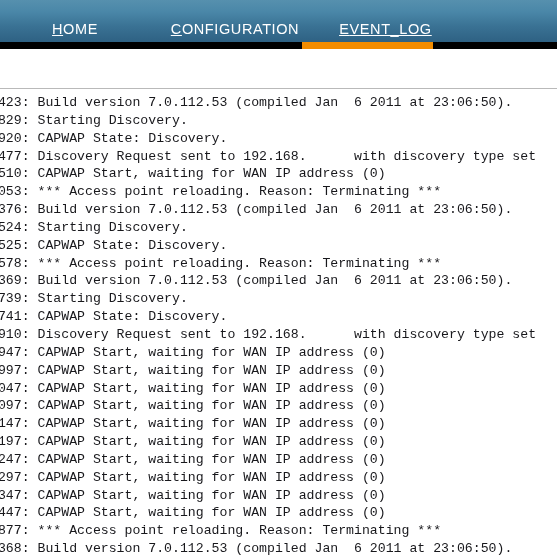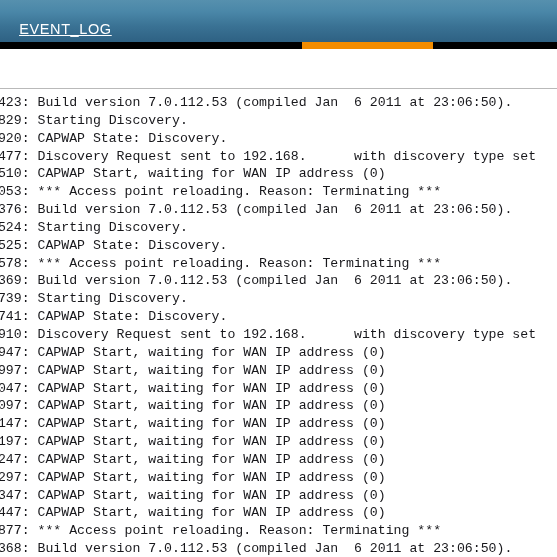--- a/index.html
+++ b/index.html
@@ -121,20 +121,26 @@
     letter-spacing: 0px;
   }
 </style>
 </head>
 <body>
 
 <div id="app">
 
   <div class="navbar">
     <div class="nav-items">
+      <div class="nav-tab home">
+        <span class="label-text"><span class="accel">H</span><span>OME</span></span>
+      </div>
+      <div class="nav-tab config">
+        <span class="label-text"><span class="accel">C</span><span>ONFIGURATION</span></span>
+      </div>
       <div class="nav-tab eventlog active">
         <span class="label-text"><span class="accel">E</span><span>VENT_LOG</span></span>
       </div>
     </div>
   </div>
 
   <div class="strip">
     <div class="active-indicator"></div>
   </div>
 

